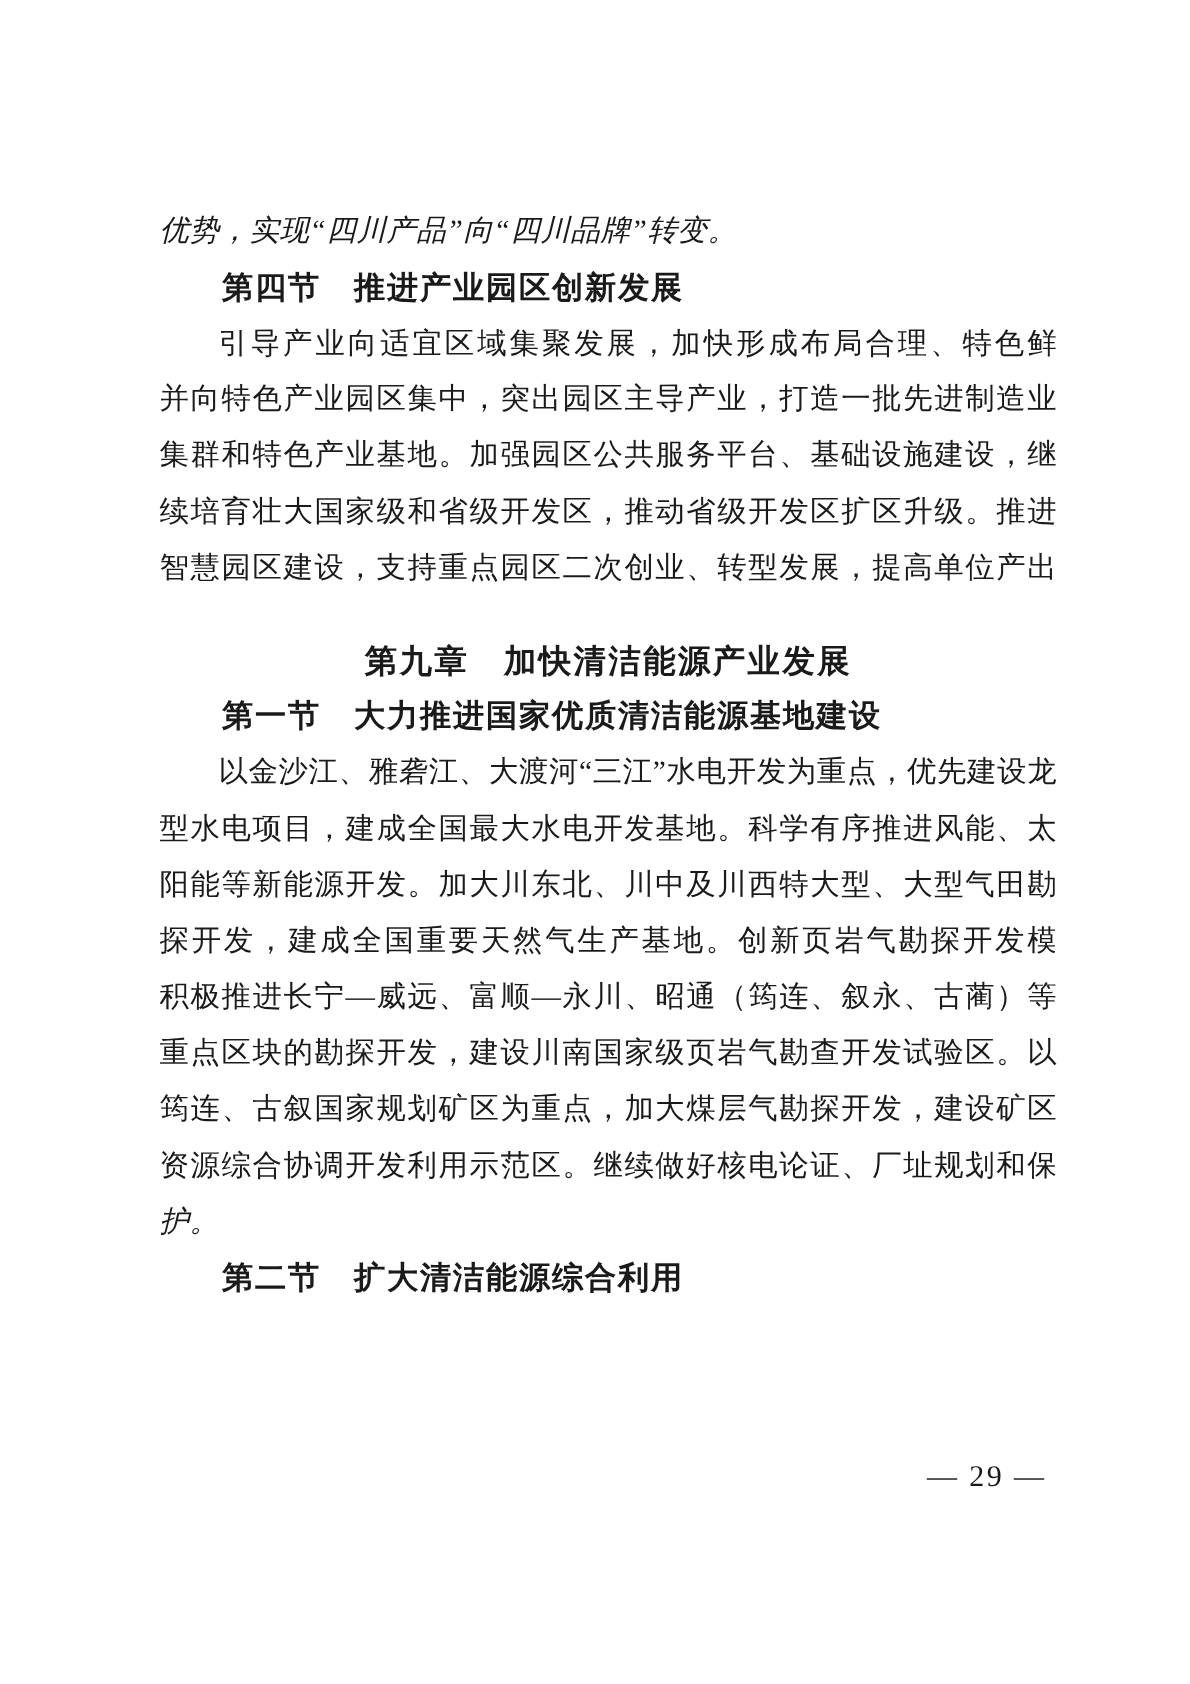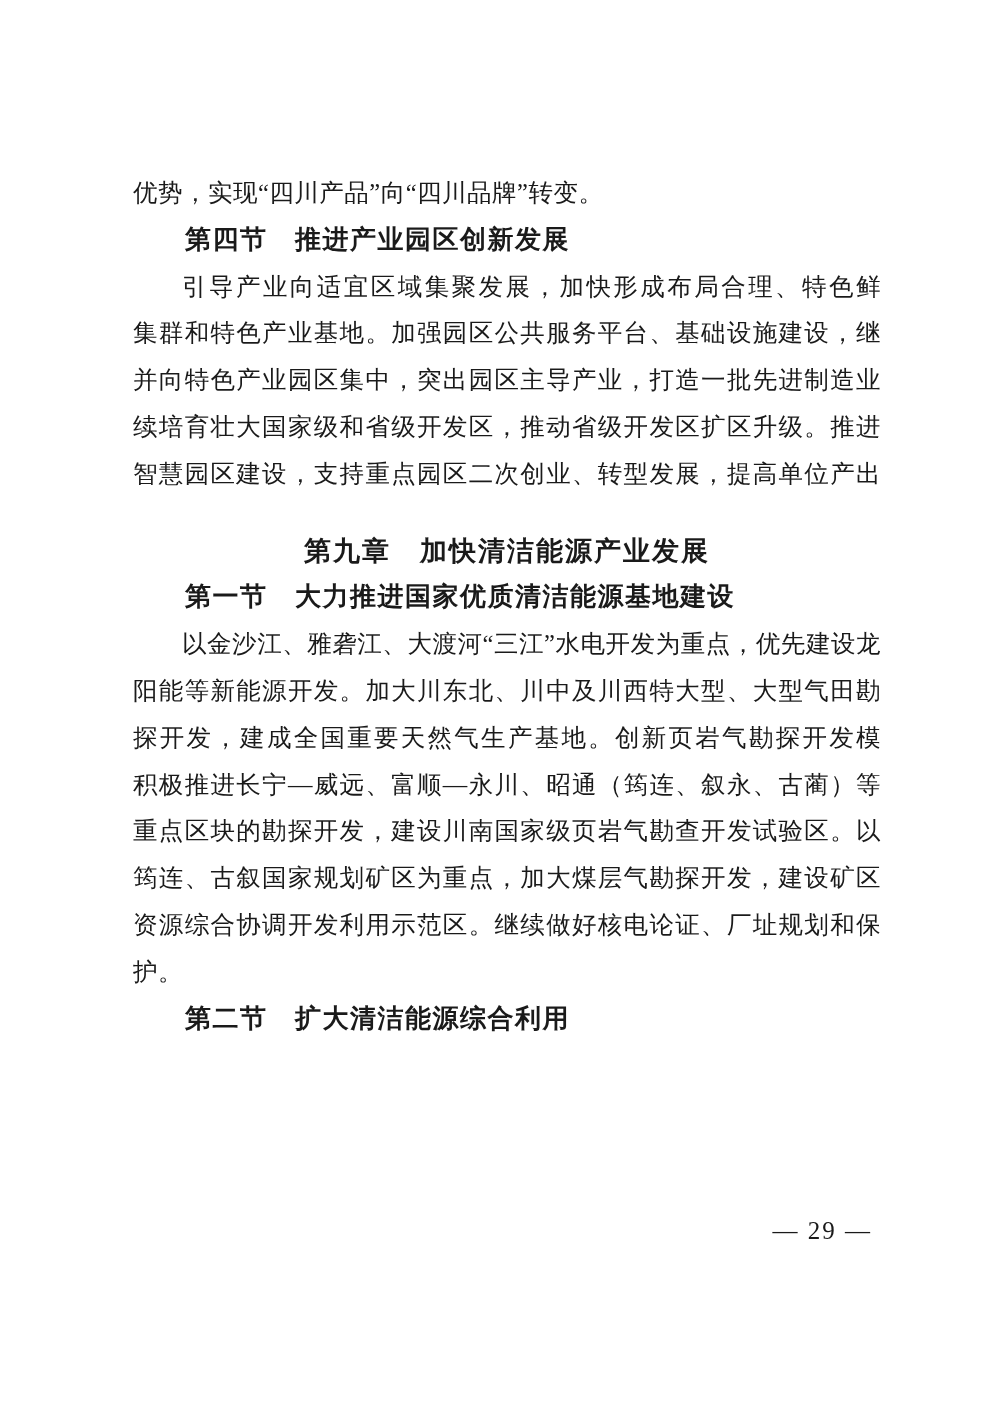--- a/index.html
+++ b/index.html
@@ -28,20 +28,21 @@
     height: 46.8px;
     text-align: justify;
     text-align-last: justify;
     text-justify: inter-character;
     overflow: hidden;
     letter-spacing: 0.5px;
   }
   .line.short {
     text-align: center;
     text-align-last: left;
+    font-style: italic;
   }
   .line.indent {
     text-indent: 2em;
   }
   .h-section {
     font-size: 26px;
     line-height: 46.8px;
     height: 46.8px;
     font-weight: bold;
     text-indent: 2em;
@@ -73,30 +74,31 @@
 
 <div class="page">
 
   <div class="content">
 
     <div class="line short">优势，实现“四川产品”向“四川品牌”转变。</div>
 
     <div class="h-section">第四节　推进产业园区创新发展</div>
 
     <div class="line indent">引导产业向适宜区域集聚发展，加快形成布局合理、特色鲜明、</div>
+    <div class="line">并向特色产业园区集中，突出园区主导产业，打造一批先进制造业</div>
     <div class="line">集群和特色产业基地。加强园区公共服务平台、基础设施建设，继</div>
-    <div class="line">并向特色产业园区集中，突出园区主导产业，打造一批先进制造业</div>
     <div class="line">续培育壮大国家级和省级开发区，推动省级开发区扩区升级。推进</div>
     <div class="line">智慧园区建设，支持重点园区二次创业、转型发展，提高单位产出</div>
 
     <div class="h-chapter">第九章　加快清洁能源产业发展</div>
 
     <div class="h-section">第一节　大力推进国家优质清洁能源基地建设</div>
 
     <div class="line indent">以金沙江、雅砻江、大渡河“三江”水电开发为重点，优先建设龙</div>
+    <div class="line">型水电项目，建成全国最大水电开发基地。科学有序推进风能、太</div>
     <div class="line">阳能等新能源开发。加大川东北、川中及川西特大型、大型气田勘</div>
     <div class="line">探开发，建成全国重要天然气生产基地。创新页岩气勘探开发模式，</div>
     <div class="line">积极推进长宁—威远、富顺—永川、昭通（筠连、叙永、古蔺）等</div>
     <div class="line">重点区块的勘探开发，建设川南国家级页岩气勘查开发试验区。以</div>
     <div class="line">筠连、古叙国家规划矿区为重点，加大煤层气勘探开发，建设矿区</div>
     <div class="line">资源综合协调开发利用示范区。继续做好核电论证、厂址规划和保</div>
     <div class="line short">护。</div>
 
     <div class="h-section">第二节　扩大清洁能源综合利用</div>
 

